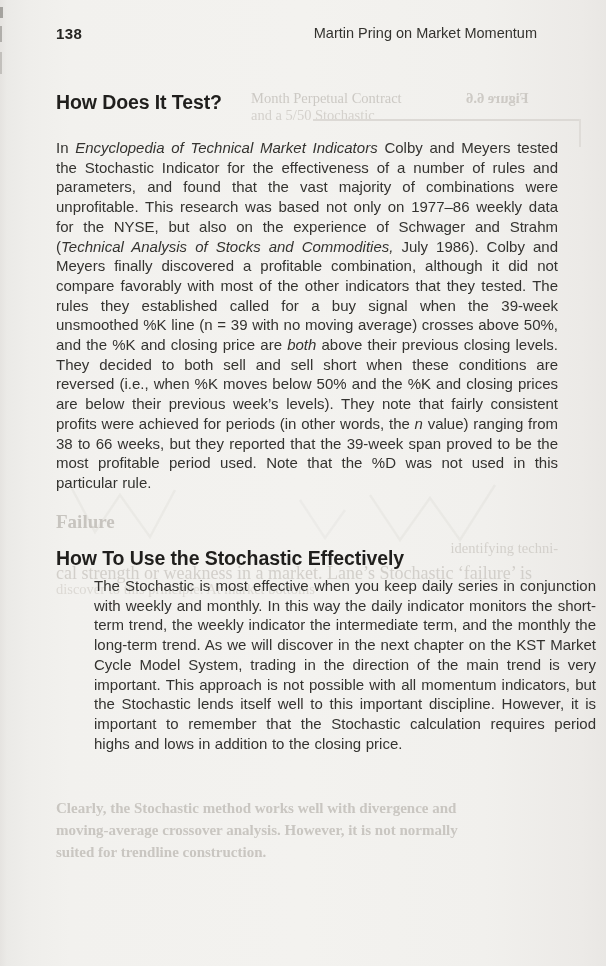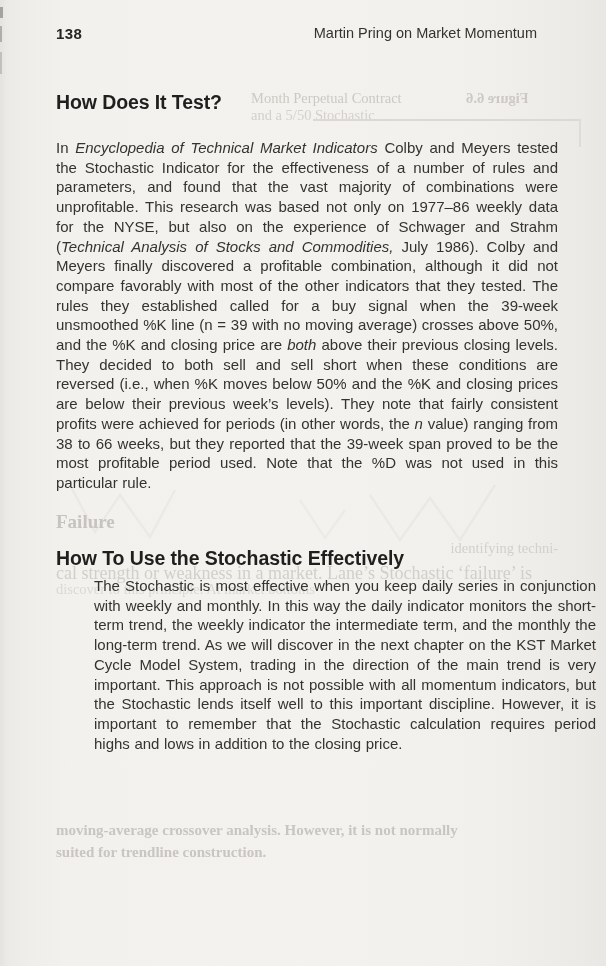--- a/index.html
+++ b/index.html
@@ -95,16 +95,17 @@
   </svg>
 
   <div class="ghost gh-failure">Failure</div>
   <div class="ghost gh-mid1">identifying techni-</div>
   <div class="ghost gh-mid2">cal strength or weakness in a market. Lane’s Stochastic ‘failure’ is</div>
   <div class="ghost gh-mid3">discover to this principle. At market bottoms</div>
 
   <h1 class="h h2">How To Use the Stochastic Effectively</h1>
   <p class="bodytext p2"><span>The Stochastic is most effective when you keep daily series in conjunction with weekly and monthly. In this way the daily indicator monitors the short-term trend, the weekly indicator the intermediate term, and the monthly the long-term trend. As we will discover in the next chapter on the KST Market Cycle Model System, trading in the direction of the main trend is very important. This approach is not possible with all momentum indicators, but the Stochastic lends itself well to this important discipline.  However, it is important to remember that the Stochastic calculation requires period highs and lows in addition to the closing price.</span></p>
 
+  <div class="ghost gh-b l1">Clearly, the Stochastic method works well with divergence and</div>
   <div class="ghost gh-b l3">suited for trendline construction.</div>
   <div class="ghost gh-b l2">moving-average crossover analysis. However, it is not normally</div>
 
 </div>
 
 </body></html>

